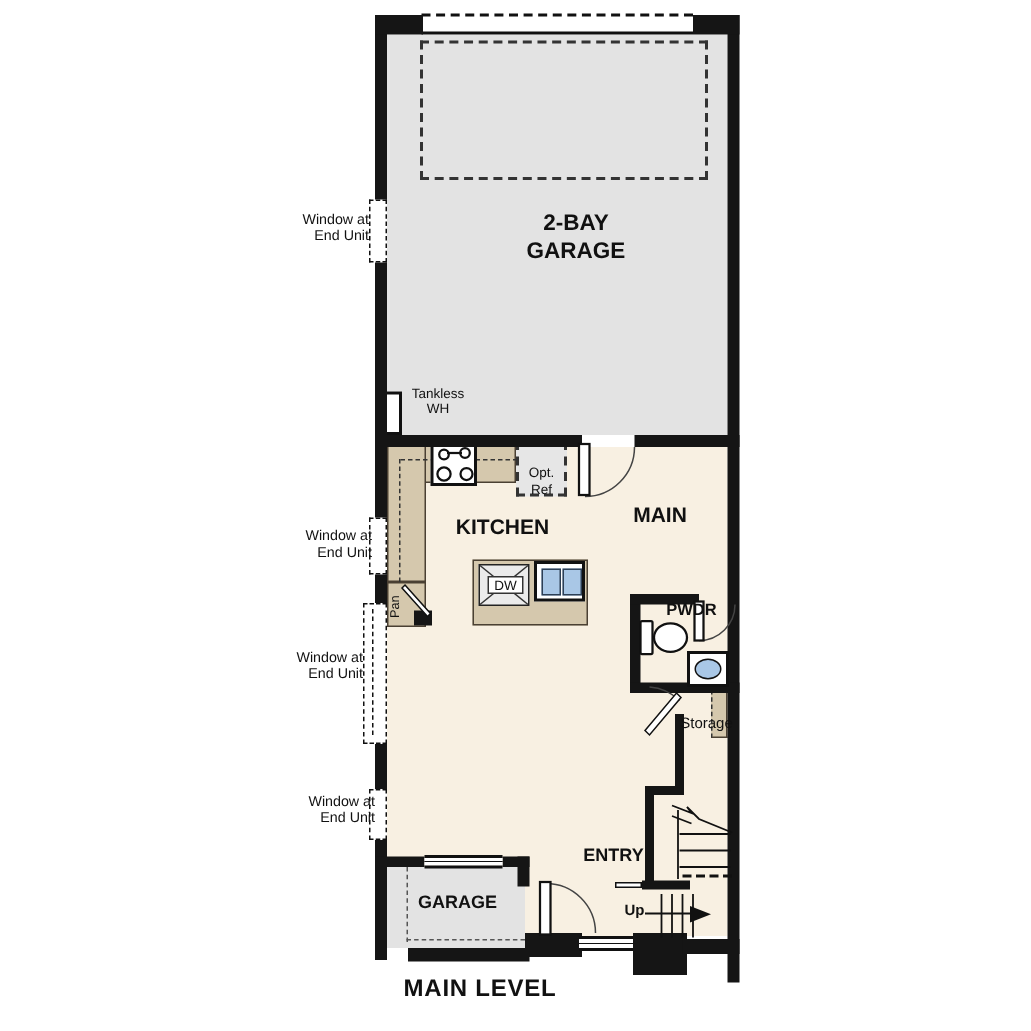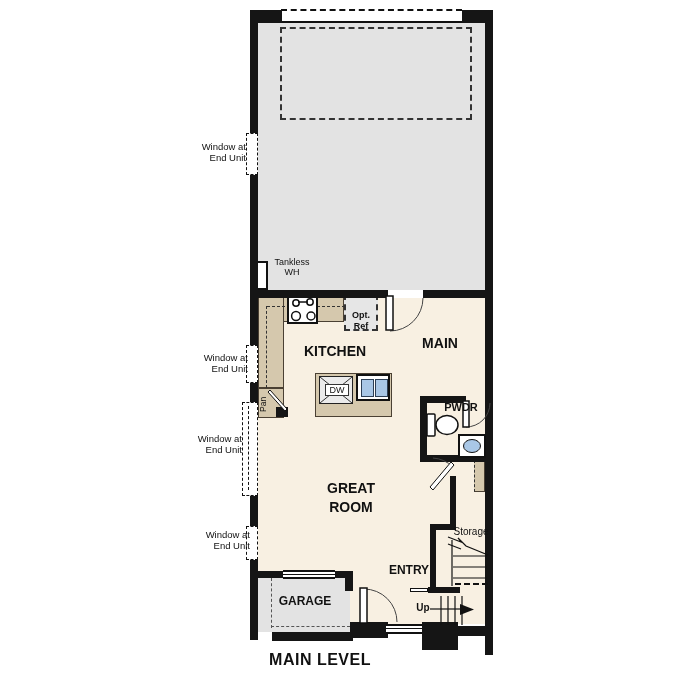--- a/index.html
+++ b/index.html
@@ -42,21 +42,21 @@
   <div class="dash" style="left:267px;top:306px;width:78px;border-top:1.5px dashed #333;"></div>
   <div class="dash" style="left:266px;top:306px;height:82px;border-left:1.5px dashed #333;"></div>
   <div class="counter" style="left:315px;top:373px;width:77px;height:44px;"></div>
   <div class="abs" style="left:319px;top:376px;width:34px;height:28px;background:#ebebeb;border:1.5px solid #222;box-sizing:border-box;"></div>
   <div class="abs" style="left:356px;top:374px;width:34px;height:27px;background:#fff;border:2.5px solid #111;box-sizing:border-box;">
     <div class="abs" style="left:3px;top:3px;width:11px;height:16px;background:var(--fixture-blue);border:1px solid #2d3f55;"></div>
     <div class="abs" style="left:17px;top:3px;width:11px;height:16px;background:var(--fixture-blue);border:1px solid #2d3f55;"></div>
   </div>
   <div class="abs" style="left:287px;top:294px;width:31px;height:30px;background:#fff;border:2px solid #111;box-sizing:border-box;"></div>
   <div class="abs" style="left:344px;top:294px;width:34px;height:37px;background:#e6e6e6;border:2px dashed #333;box-sizing:border-box;display:flex;align-items:center;justify-content:center;">
-    <span class="label" style="position:static;font-weight:bold;font-size:9px;margin-top:16px;">Opt.
+    <span class="label" style="position:static;font-weight:normal;font-size:9px;margin-top:16px;">Opt.
 Ref</span>
   </div>
   <div class="counter" style="left:258px;top:388px;width:26px;height:30px;"></div>
   <div class="wall" style="left:276px;top:407px;width:12px;height:10px;"></div>
   <div class="abs" style="left:256px;top:261px;width:12px;height:29px;background:#fff;border:2px solid #111;box-sizing:border-box;"></div>
   <div class="counter" style="left:474px;top:460px;width:11px;height:32px;border-left:1.5px dashed #333;"></div>
 
   <div class="wall" style="left:250px;top:10px;width:8px;height:630px;"></div>
   <div class="wall" style="left:485px;top:10px;width:8px;height:645px;"></div>
   <div class="wall" style="left:250px;top:10px;width:32px;height:13px;"></div>
@@ -148,28 +148,28 @@
       <path d="M448,544 L461,549"></path>
       <line x1="441" y1="596" x2="441" y2="625"></line>
       <line x1="448" y1="596" x2="448" y2="625"></line>
       <line x1="455" y1="596" x2="455" y2="625"></line>
       <line x1="462" y1="596" x2="462" y2="625"></line>
       <line x1="430" y1="609" x2="460" y2="609"></line>
       <polygon points="460,604 474,609.5 460,615" fill="#111" stroke="none"></polygon>
     </g>
   </svg>
 
+  <div class="label" style="left:323px;top:139px;width:122px;font-size:15px;line-height:19px;">2-BAY
+GARAGE</div>
   <div class="label" style="left:293px;top:343px;width:84px;font-size:14px;">KITCHEN</div>
   <div class="label" style="left:406px;top:335px;width:68px;font-size:14px;">MAIN</div>
-  <div class="label" style="left:307px;top:479px;width:88px;font-size:14px;line-height:19px;">GREAT
-ROOM</div>
   <div class="label" style="left:437px;top:401px;width:48px;font-size:11px;">PWDR</div>
   <div class="label" style="left:378px;top:564px;width:62px;font-size:12px;">ENTRY</div>
   <div class="label" style="left:276px;top:595px;width:58px;font-size:12px;">GARAGE</div>
-  <div class="label" style="left:448px;top:526px;width:46px;font-size:10px;font-weight:normal;">Storage</div>
+  <div class="label" style="left:448px;top:477px;width:46px;font-size:10px;font-weight:normal;">Storage</div>
   <div class="label" style="left:259px;top:391px;height:26px;font-size:8.5px;font-weight:normal;writing-mode:vertical-rl;transform:rotate(180deg);">Pan</div>
   <div class="label" style="left:413px;top:602px;width:20px;font-size:10px;font-weight:bold;">Up</div>
   <div class="label" style="left:269px;top:257px;width:46px;font-size:9px;font-weight:normal;">Tankless
 WH</div>
   <div class="label" style="left:325px;top:384px;width:22px;font-size:9px;font-weight:normal;background:#fff;border:1px solid #333;">DW</div>
 
   <div class="note" style="left:196px;top:141px;width:50px;">Window at
 End Unit</div>
   <div class="note" style="left:198px;top:352px;width:50px;">Window at
 End Unit</div>

